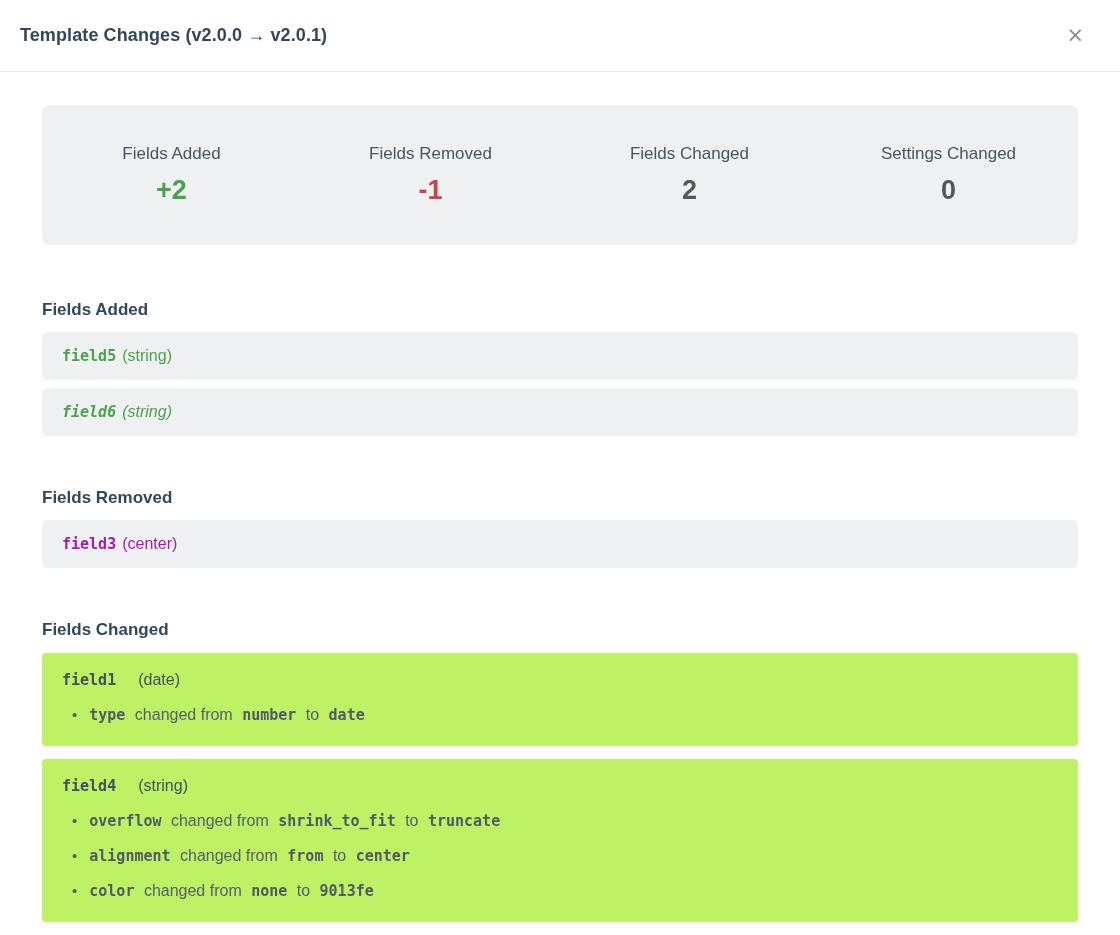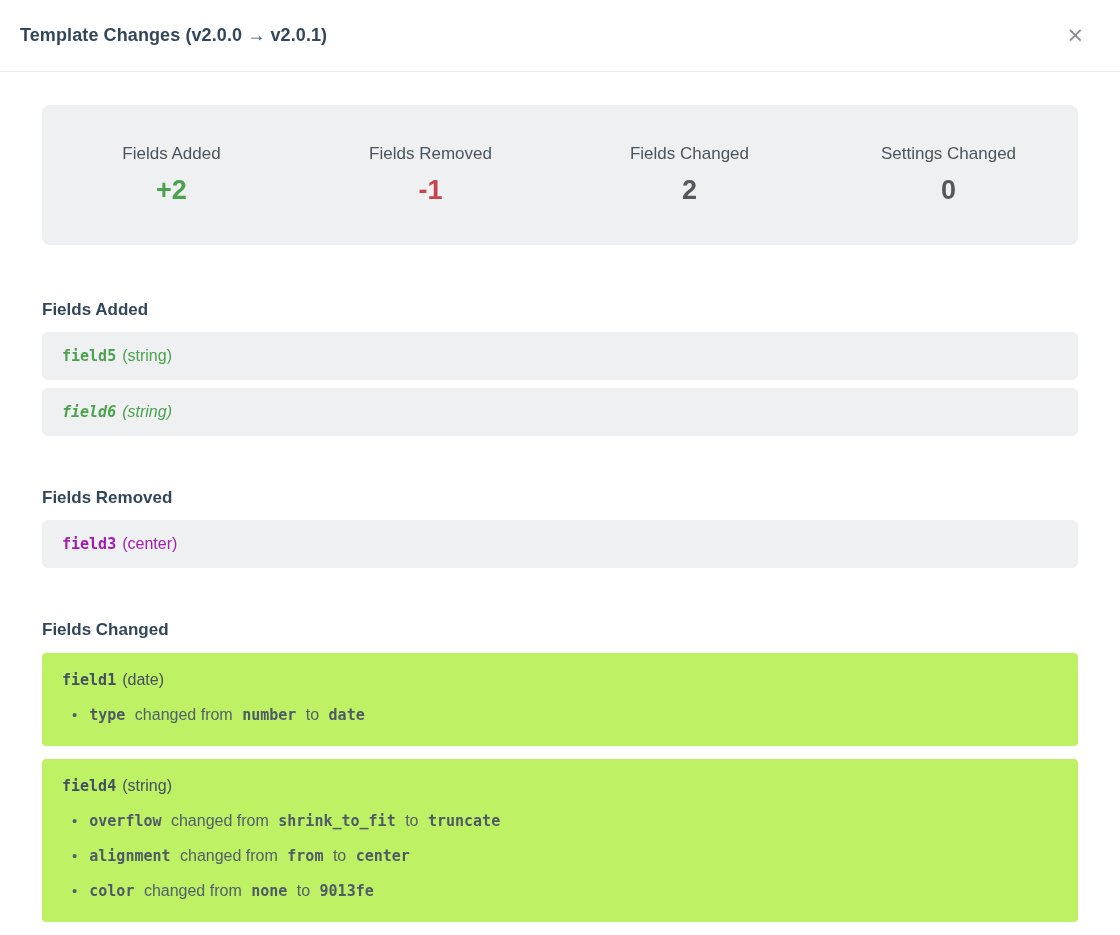--- a/index.html
+++ b/index.html
@@ -78,21 +78,21 @@
   .removed-text { color: #a21caf; }
 
   
   .card {
     margin-top: 13px;
     background: #bef264; border-radius: 4px;
     padding: 18px 20px 22px 20px;
     font-size: 16px;
   }
   .card-title { color: #42505f; display: flex; align-items: baseline; }
-  .card-title .type { margin-left: 6px; }
+  .card-title .type { margin-left: 22px; }
   .change-list { list-style: none; margin-top: 3px; }
   .change-item {
     margin-top: 17px;
     color: #53606c;
     display: flex; align-items: baseline;
     padding-left: 10px;
   }
   .bullet-icon {
     color: #53606c; margin-right: 12px; font-size: 15px;
     flex: 0 0 auto;

